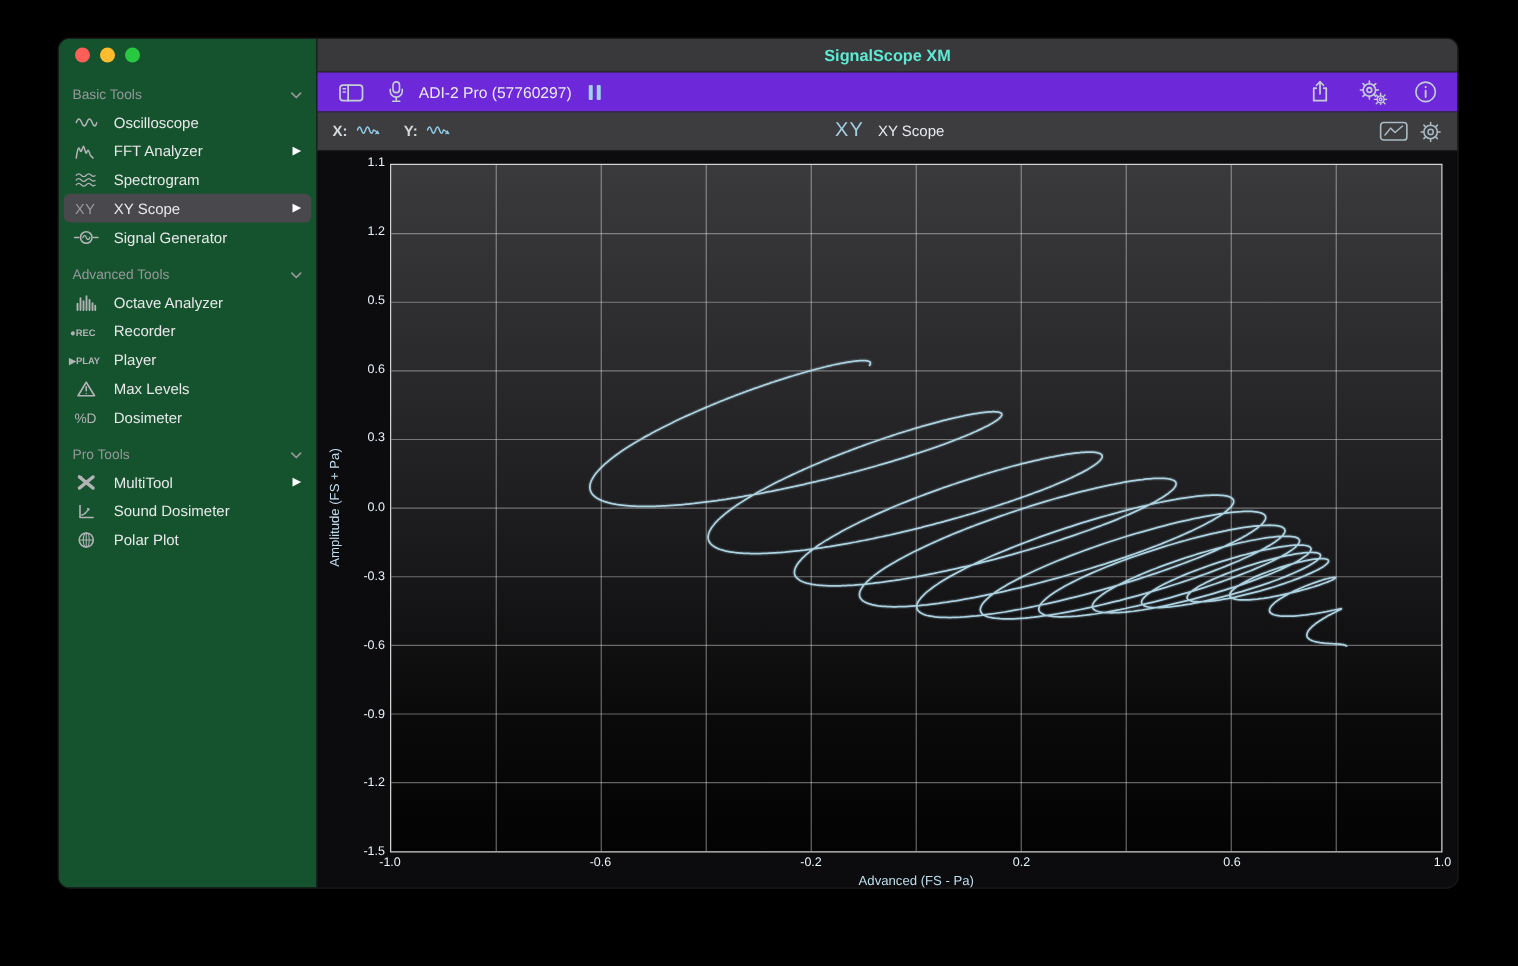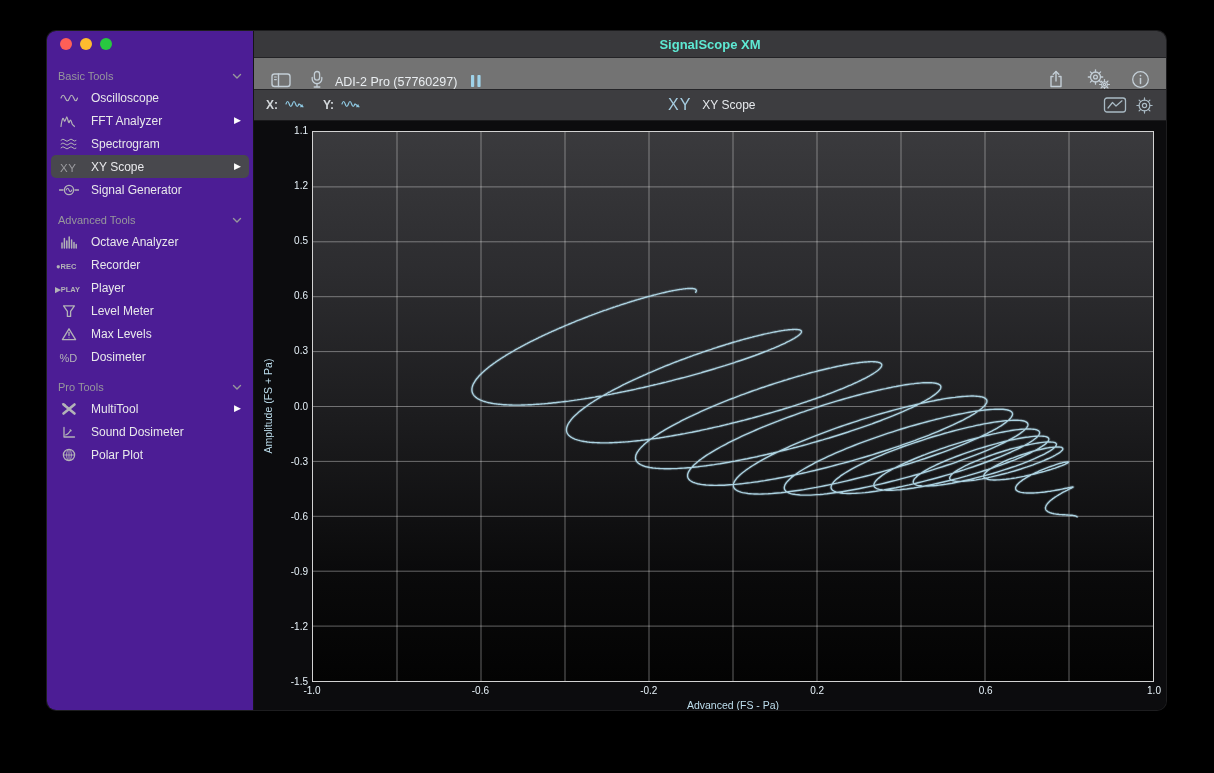--- a/index.html
+++ b/index.html
@@ -1,39 +1,39 @@
 <!DOCTYPE html>
 <html><head>
 <meta charset="utf-8">
 <style>
   html,body{margin:0;padding:0;background:#000;width:1214px;height:773px;overflow:hidden;
     font-family:"Liberation Sans","DejaVu Sans",sans-serif;-webkit-font-smoothing:antialiased;}
   .window{position:absolute;left:46px;top:30px;width:1121px;height:681px;border-radius:10px;
     overflow:hidden;display:flex;background:#0c0c0e;box-shadow:0 14px 44px rgba(0,0,0,.85);
     border:1px solid rgba(255,255,255,.07);box-sizing:border-box;}
   
-  .sidebar{width:206px;flex:none;background:#4c1d95;border-right:1px solid #141416;
+  .sidebar{width:206px;flex:none;background:#14532d;border-right:1px solid #141416;
     display:flex;flex-direction:column;}
   .traffic{height:26px;display:flex;align-items:center;gap:8px;padding-left:13px;flex:none;}
   .tl{width:12px;height:12px;border-radius:50%;}
   .side-list{padding:0 4px;}
   .side-header{display:flex;align-items:center;height:20px;margin-top:9px;padding:0 7px;
     color:#97979c;font-size:11px;}
   .side-header .chev{margin-left:auto;display:flex;color:#97979c;}
   .side-item{display:flex;align-items:center;height:23px;border-radius:5px;color:#e8e8eb;
     font-size:12px;padding:0 8px 0 2px;cursor:default;}
   .side-item.selected{background:#48484d;}
   .si-icon{width:32px;height:16px;flex:none;display:flex;align-items:center;justify-content:center;
     color:#b3b3b7;margin-right:6px;}
   .si-arrow{margin-left:auto;color:#fdfdfd;font-size:9px;line-height:1;}
   
   .main{flex:1;display:flex;flex-direction:column;min-width:0;}
   .titlebar{height:26px;flex:none;background:#39393c;display:flex;align-items:center;justify-content:center;
     color:#5eead4;font-size:13px;font-weight:bold;border-bottom:1px solid #232326;}
-  .toolbar{height:31px;flex:none;background:#737373;display:flex;align-items:flex-end;
+  .toolbar{height:31px;flex:none;background:#6d28d9;display:flex;align-items:center;
     border-bottom:1px solid #252528;color:#c7d2d9;padding:0 16px;}
   .toolbar .grp-left{display:flex;align-items:center;gap:17px;}
   .toolbar .device{color:#e9edf0;font-size:12.5px;margin-left:10px;}
   .toolbar .grp-right{margin-left:auto;display:flex;align-items:center;gap:21px;}
   .tb-icon{display:flex;align-items:center;justify-content:center;color:#c3ced6;}
   .scopebar{height:30px;flex:none;background:#3d3d40;display:flex;align-items:center;position:relative;
     color:#d8dcdf;font-size:12px;border-bottom:1px solid #1b1b1d;padding:0 12px;}
   .scopebar .axis-sel{display:flex;align-items:center;gap:7px;}
   .scopebar .axis-lbl{font-weight:bold;color:#d4d8db;}
   .wave-ic{color:#8fc9e2;display:flex;}
@@ -150,28 +150,20 @@
           <span class="si-icon">
             <svg width="28" height="14" viewBox="0 0 28 14" fill="none" stroke="currentColor" stroke-width="1.3" stroke-linecap="round" stroke-linejoin="round">
               <text x="0" y="10.5" fill="currentColor" stroke="none" font-size="7.5" font-weight="bold" font-family="Liberation Sans,sans-serif">▶PLAY</text>
             </svg>
           </span>
           <span>Player</span>
         </div>
         <div class="side-item">
           <span class="si-icon">
             <svg width="16" height="14" viewBox="0 0 16 14" fill="none" stroke="currentColor" stroke-width="1.3" stroke-linecap="round" stroke-linejoin="round">
-              <path d="M2.6,1.8 H13.4 L9.6,7.4 V12.4 H6.4 V7.4 Z"></path>
-            </svg>
-          </span>
-          <span>Level Meter</span>
-        </div>
-        <div class="side-item">
-          <span class="si-icon">
-            <svg width="16" height="14" viewBox="0 0 16 14" fill="none" stroke="currentColor" stroke-width="1.3" stroke-linecap="round" stroke-linejoin="round">
               <path d="M8,1.8 L14.6,12.6 H1.4 Z"></path>
               <path d="M8,5.5 V8.6"></path>
               <circle cx="8" cy="10.7" r="0.55" fill="currentColor" stroke="none"></circle>
             </svg>
           </span>
           <span>Max Levels</span>
         </div>
         <div class="side-item">
           <span class="si-icon">
             <svg width="20" height="14" viewBox="0 0 20 14" fill="none" stroke="currentColor" stroke-width="1.3" stroke-linecap="round" stroke-linejoin="round">

